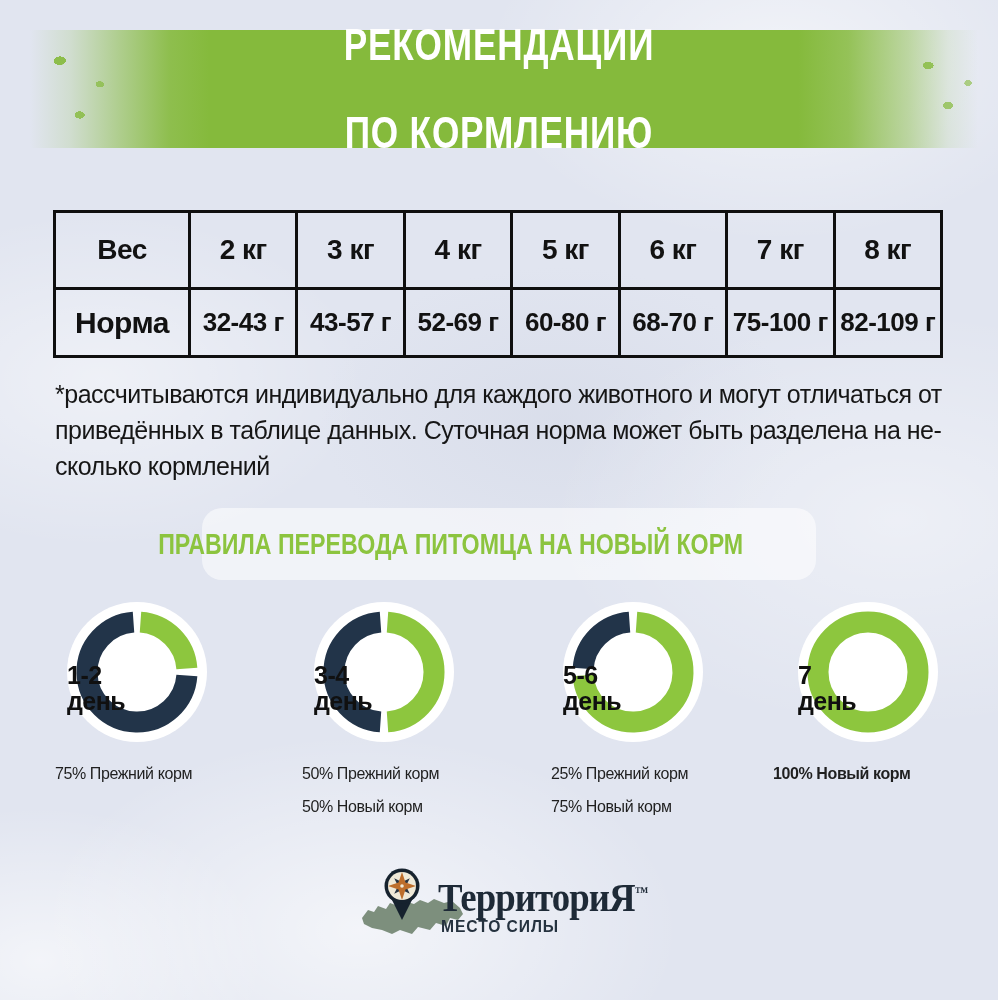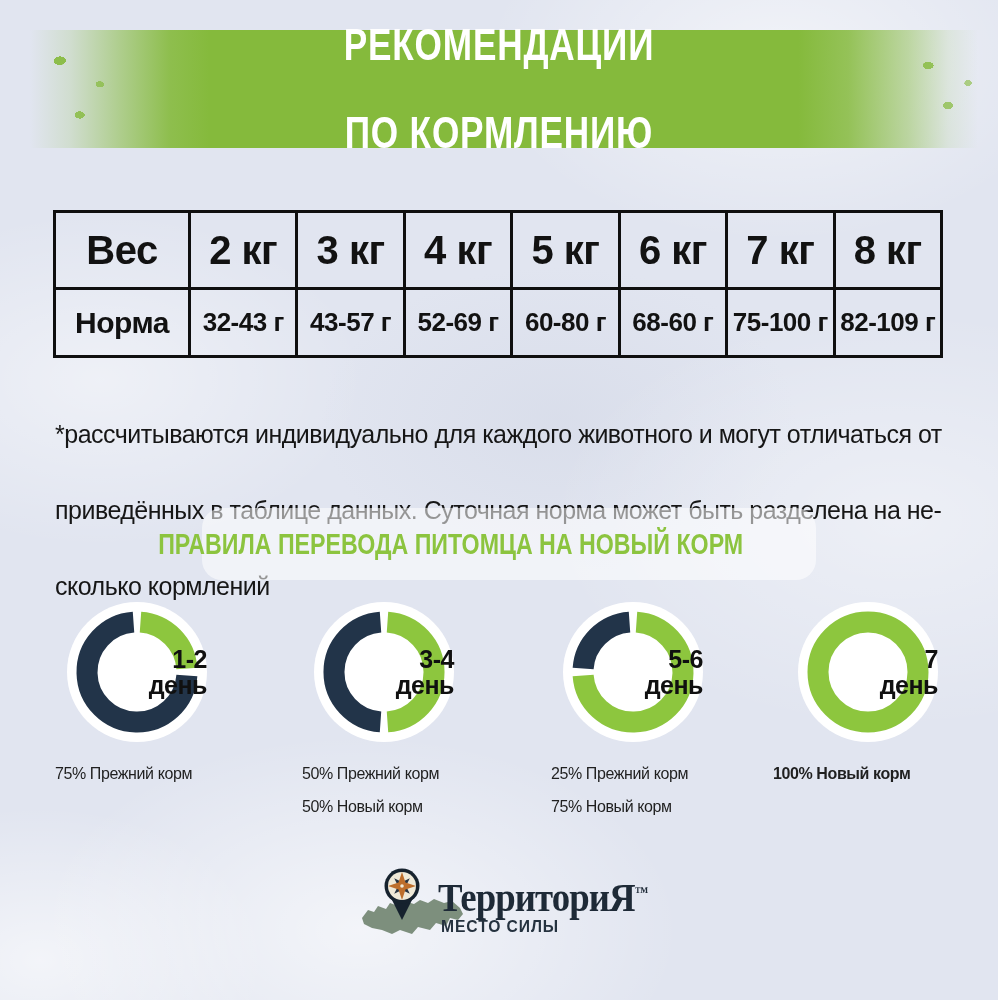--- a/index.html
+++ b/index.html
@@ -37,48 +37,48 @@
     letter-spacing:1px;transform:scaleX(.8);
   }
   
   .feed-table{
     position:absolute;left:53px;top:210px;width:890px;border-collapse:collapse;table-layout:fixed;
   }
   .feed-table td{
     border:3px solid #0f0f0f;text-align:center;vertical-align:middle;
     font-weight:bold;color:#121212;letter-spacing:-0.5px;
   }
-  .feed-table tr.hdr td{height:72px;font-size:40px;text-align:center;}
+  .feed-table tr.hdr td{height:72px;font-size:28px;text-align:center;}
   .feed-table tr.val td{height:63px;font-size:26px;}
   .feed-table tr.val td:first-child{font-size:30px;}
   
   .footnote{
     position:absolute;left:55px;top:376px;color:#161616;font-size:25px;line-height:36px;
     letter-spacing:-0.5px;
   }
-  .footnote div{white-space:nowrap;margin-top:40px;}
+  .footnote div{white-space:nowrap;}
   
   .section-title{
     position:absolute;left:202px;top:508px;width:614px;height:72px;border-radius:20px;
     background:rgba(255,255,255,.55);display:flex;align-items:center;justify-content:flex-end;
   }
   .section-title span{
     color:#8cc43f;font-weight:bold;font-size:29px;white-space:nowrap;transform:scaleX(.8);
   }
   
   #charts{position:absolute;left:0;top:602px;width:998px;height:240px;}
   .chart{position:absolute;top:0;width:240px;}
   .chart:nth-child(1){left:17px;}
   .chart:nth-child(2){left:264px;}
   .chart:nth-child(3){left:513px;}
   .chart:nth-child(4){left:748px;}
   .chart svg{display:block;margin:0 auto;}
   .chart-center{
-    position:absolute;left:50px;top:0;width:140px;height:140px;
-    display:flex;flex-direction:column;align-items:flex-end;justify-content:center;
+    position:absolute;left:50px;top:16px;width:140px;height:140px;
+    display:flex;flex-direction:column;align-items:flex-start;justify-content:center;
     color:#101010;font-weight:bold;text-align:center;
   }
   .center-main{font-size:25px;line-height:26px;letter-spacing:-0.5px;}
   .center-sub{font-size:25px;line-height:27px;letter-spacing:-0.5px;}
   .chart-labels{
     margin-top:15px;padding-left:38px;font-size:16px;line-height:33px;color:#1f1f1f;
     letter-spacing:-0.4px;
   }
   .chart:nth-child(4) .chart-labels{padding-left:25px;font-weight:bold;}
   .chart-labels div{white-space:nowrap;}
@@ -126,21 +126,21 @@
           <td>6 кг</td>
           <td>7 кг</td>
           <td>8 кг</td>
         </tr>
         <tr class="val">
           <td>Норма</td>
           <td>32-43 г</td>
           <td>43-57 г</td>
           <td>52-69 г</td>
           <td>60-80 г</td>
-          <td>68-60 г</td>
+          <td>68-70 г</td>
           <td>75-100 г</td>
           <td>82-109 г</td>
         </tr>
       </tbody>
   </table>
 
   <div class="footnote" id="footnote">
       <div>*рассчитываются индивидуально для каждого животного и могут отличаться от</div>
       <div>приведённых в таблице данных. Суточная норма может быть разделена на не-</div>
       <div>сколько кормлений</div>

